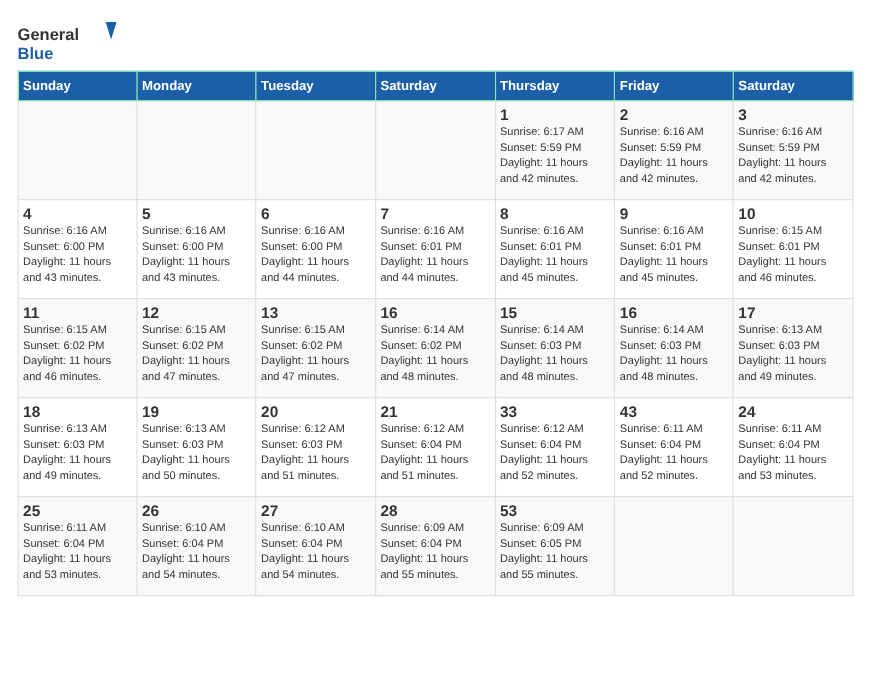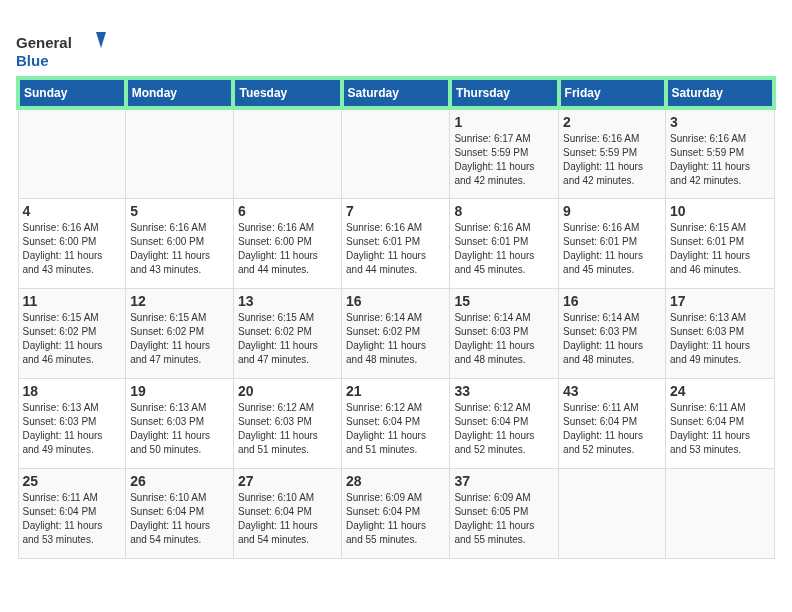--- a/index.html
+++ b/index.html
@@ -13,21 +13,20 @@
     .header-area {
       display: flex;
       justify-content: space-between;
       align-items: flex-start;
       margin-bottom: 4px;
     }
     .logo {
       display: flex;
       align-items: center;
       gap: 4px;
-      margin-top: 12px;
     }
     .title-area {
       text-align: right;
     }
     .main-title {
       font-size: 36px;
       font-weight: bold;
       color: #333;
     }
     .subtitle {
@@ -41,21 +40,21 @@
     }
     thead tr {
       background-color: #1a5fa8;
       color: #fff;
     }
     thead th {
       padding: 6px 4px;
       text-align: left;
       font-size: 12px;
       font-weight: bold;
-      border: 4px solid #86efac;
+      border: 1px solid #86efac;
     }
     tbody tr {
       border-bottom: 1px solid #ccc;
     }
     tbody td {
       border: 1px solid #ddd;
       vertical-align: top;
       padding: 4px;
       width: 113px;
       height: 90px;
@@ -231,20 +230,20 @@
         </td>
         <td>
           <span class="day-number">27</span>
           <div class="day-info">Sunrise: 6:10 AM<br>Sunset: 6:04 PM<br>Daylight: 11 hours<br>and 54 minutes.</div>
         </td>
         <td>
           <span class="day-number">28</span>
           <div class="day-info">Sunrise: 6:09 AM<br>Sunset: 6:04 PM<br>Daylight: 11 hours<br>and 55 minutes.</div>
         </td>
         <td>
-          <span class="day-number">37</span>
+          <span class="day-number">53</span>
           <div class="day-info">Sunrise: 6:09 AM<br>Sunset: 6:05 PM<br>Daylight: 11 hours<br>and 55 minutes.</div>
         </td>
         <td class="empty-cell"></td>
         <td class="empty-cell"></td>
       </tr>
     </tbody>
 </table>
 
 </body></html>

